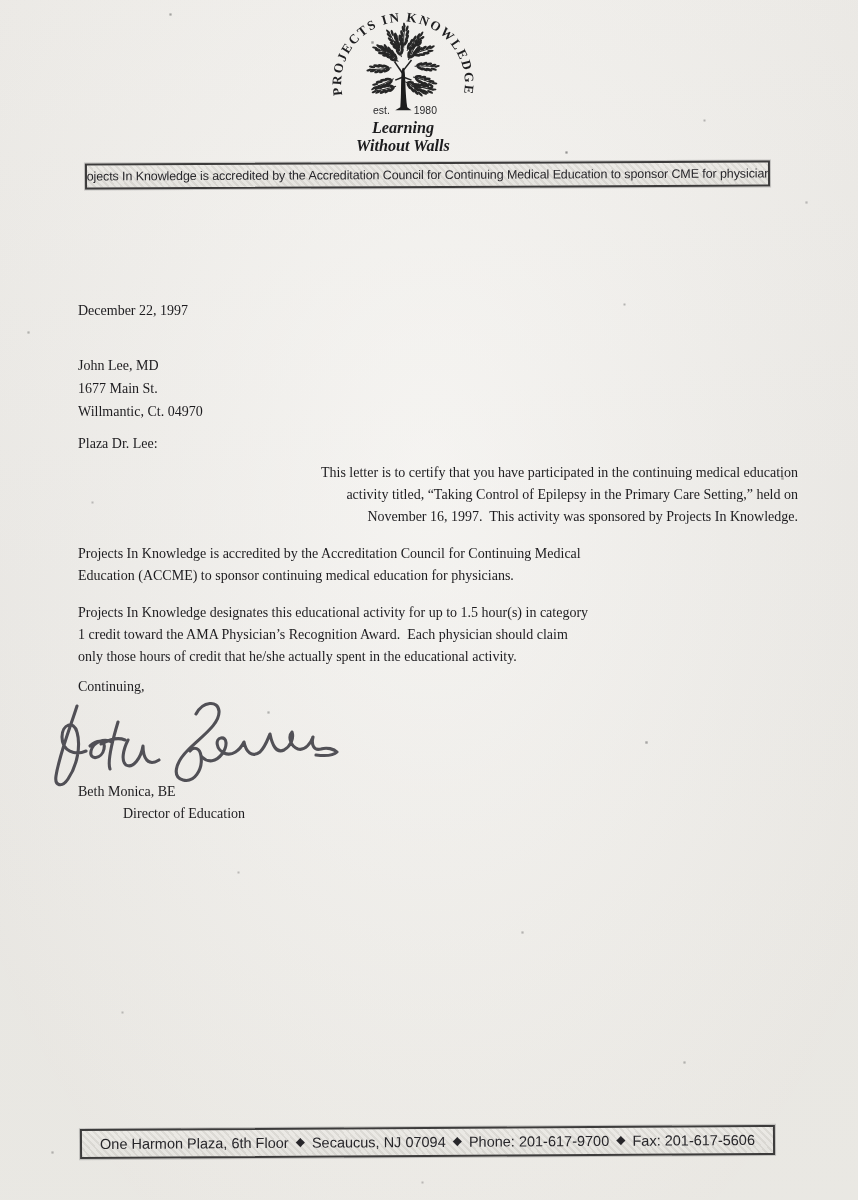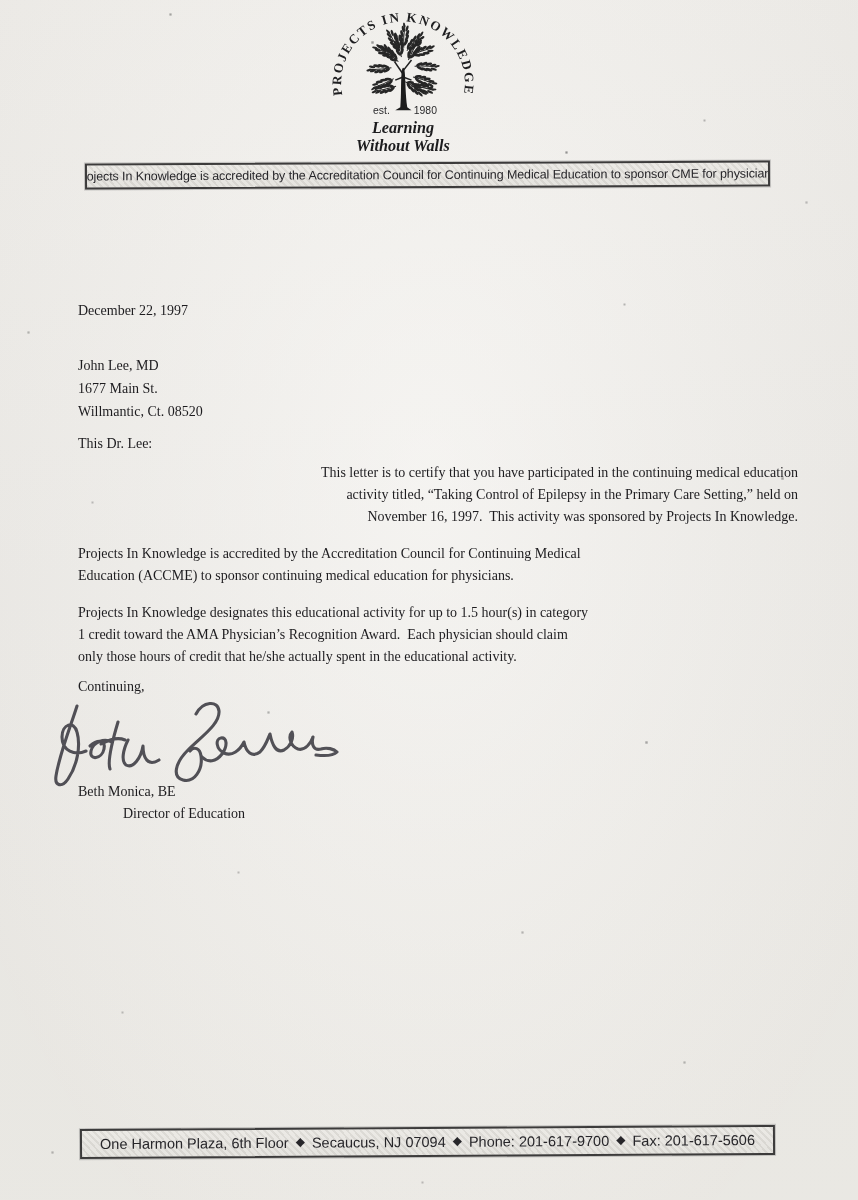--- a/index.html
+++ b/index.html
@@ -125,24 +125,24 @@
 
   <div class="banner top">
     <span>Projects In Knowledge is accredited by the Accreditation Council for Continuing Medical Education to sponsor CME for physicians.</span>
   </div>
 
   <div class="bodytext date">December 22, 1997</div>
 
   <div class="bodytext address">
     <div>John Lee, MD</div>
     <div>1677 Main St.</div>
-    <div>Willmantic, Ct. 08520</div>
+    <div>Willmantic, Ct. 04970</div>
   </div>
 
-  <div class="bodytext salutation">This Dr. Lee:</div>
+  <div class="bodytext salutation">Plaza Dr. Lee:</div>
 
   <div class="bodytext para para1">This letter is to certify that you have participated in the continuing medical education
 activity titled, “Taking Control of Epilepsy in the Primary Care Setting,” held on
 November 16, 1997.  This activity was sponsored by Projects In Knowledge.</div>
   <div class="bodytext para para2">Projects In Knowledge is accredited by the Accreditation Council for Continuing Medical
 Education (ACCME) to sponsor continuing medical education for physicians.</div>
   <div class="bodytext para para3">Projects In Knowledge designates this educational activity for up to 1.5 hour(s) in category
 1 credit toward the AMA Physician’s Recognition Award.  Each physician should claim
 only those hours of credit that he/she actually spent in the educational activity.</div>
 

